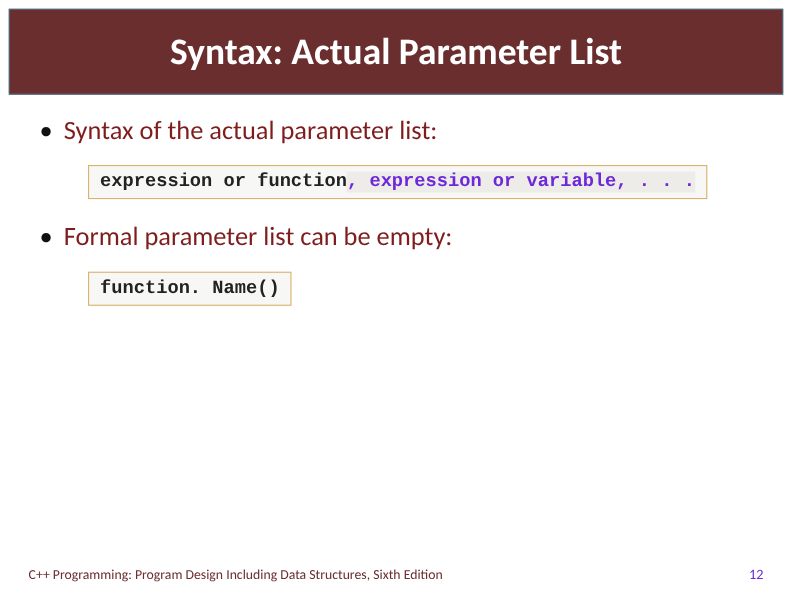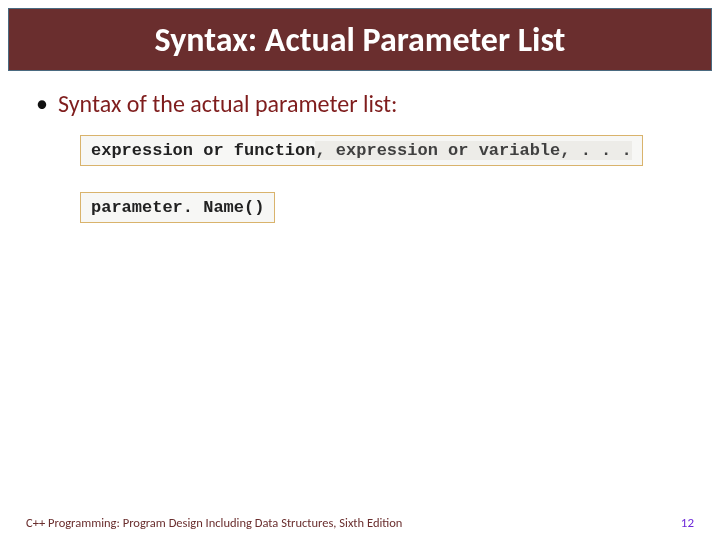--- a/index.html
+++ b/index.html
@@ -13,21 +13,21 @@
   .slide {
     width: 720px;
     height: 540px;
     position: relative;
     background: #fff;
   }
   .title-bar {
     background: #6a2e2e;
     border: 1px solid #4a6a80;
     margin: 8px 8px 0 8px;
-    height: 63px;
+    height: 78px;
     display: flex;
     align-items: center;
     justify-content: center;
   }
   .title-bar h1 {
     color: #fff;
     font-size: 34px;
     font-weight: 700;
   }
   .content {
@@ -58,21 +58,21 @@
     background: #f7f7f5;
     padding: 5px 10px;
     margin: 6px 0 20px 50px;
     font-family: "Courier New", Courier, monospace;
     font-size: 17px;
     font-weight: bold;
     color: #222;
     white-space: nowrap;
   }
   .codebox .faded {
-    color: #404040;
+    color: #6d28d9;
     background: #edece8;
     margin-top: 13px;
   }
   .footer {
     position: absolute;
     bottom: 18px;
     left: 0;
     right: 0;
     padding: 0 26px;
     display: flex;
@@ -99,23 +99,26 @@
 
   <div class="content">
     <ul class="bullets">
 
       <li>Syntax of the actual parameter list:</li>
     </ul>
     <div class="codebox">
       <span>expression or function</span><span class="faded">, expression or variable, . . .</span>
     </div>
 
+    <ul class="bullets">
+      <li>Formal parameter list can be empty:</li>
+    </ul>
 
     <div class="codebox">
-      <span>parameter. Name()</span>
+      <span>function. Name()</span>
     </div>
 
   </div>
 
   <div class="footer">
     <div class="footer-left">C++ Programming: Program Design Including Data Structures, Sixth Edition</div>
     <div class="footer-right">12</div>
   </div>
 
 </div>

